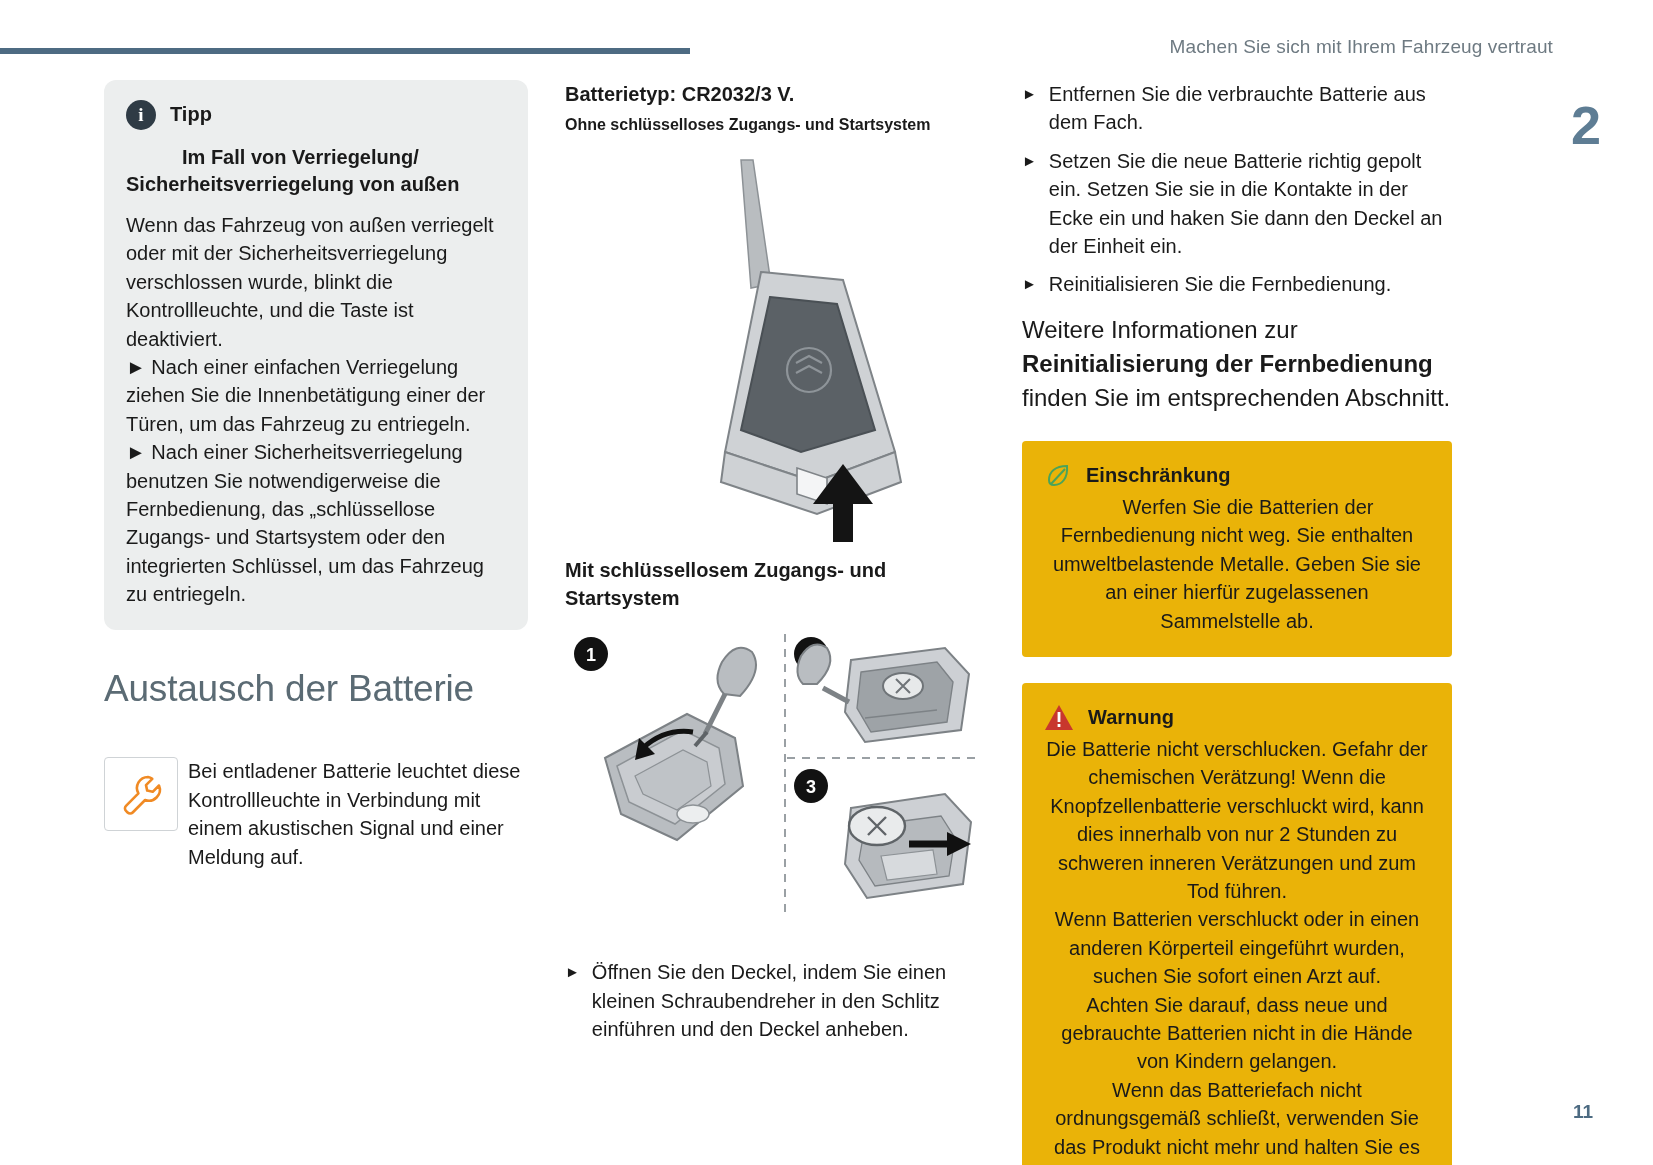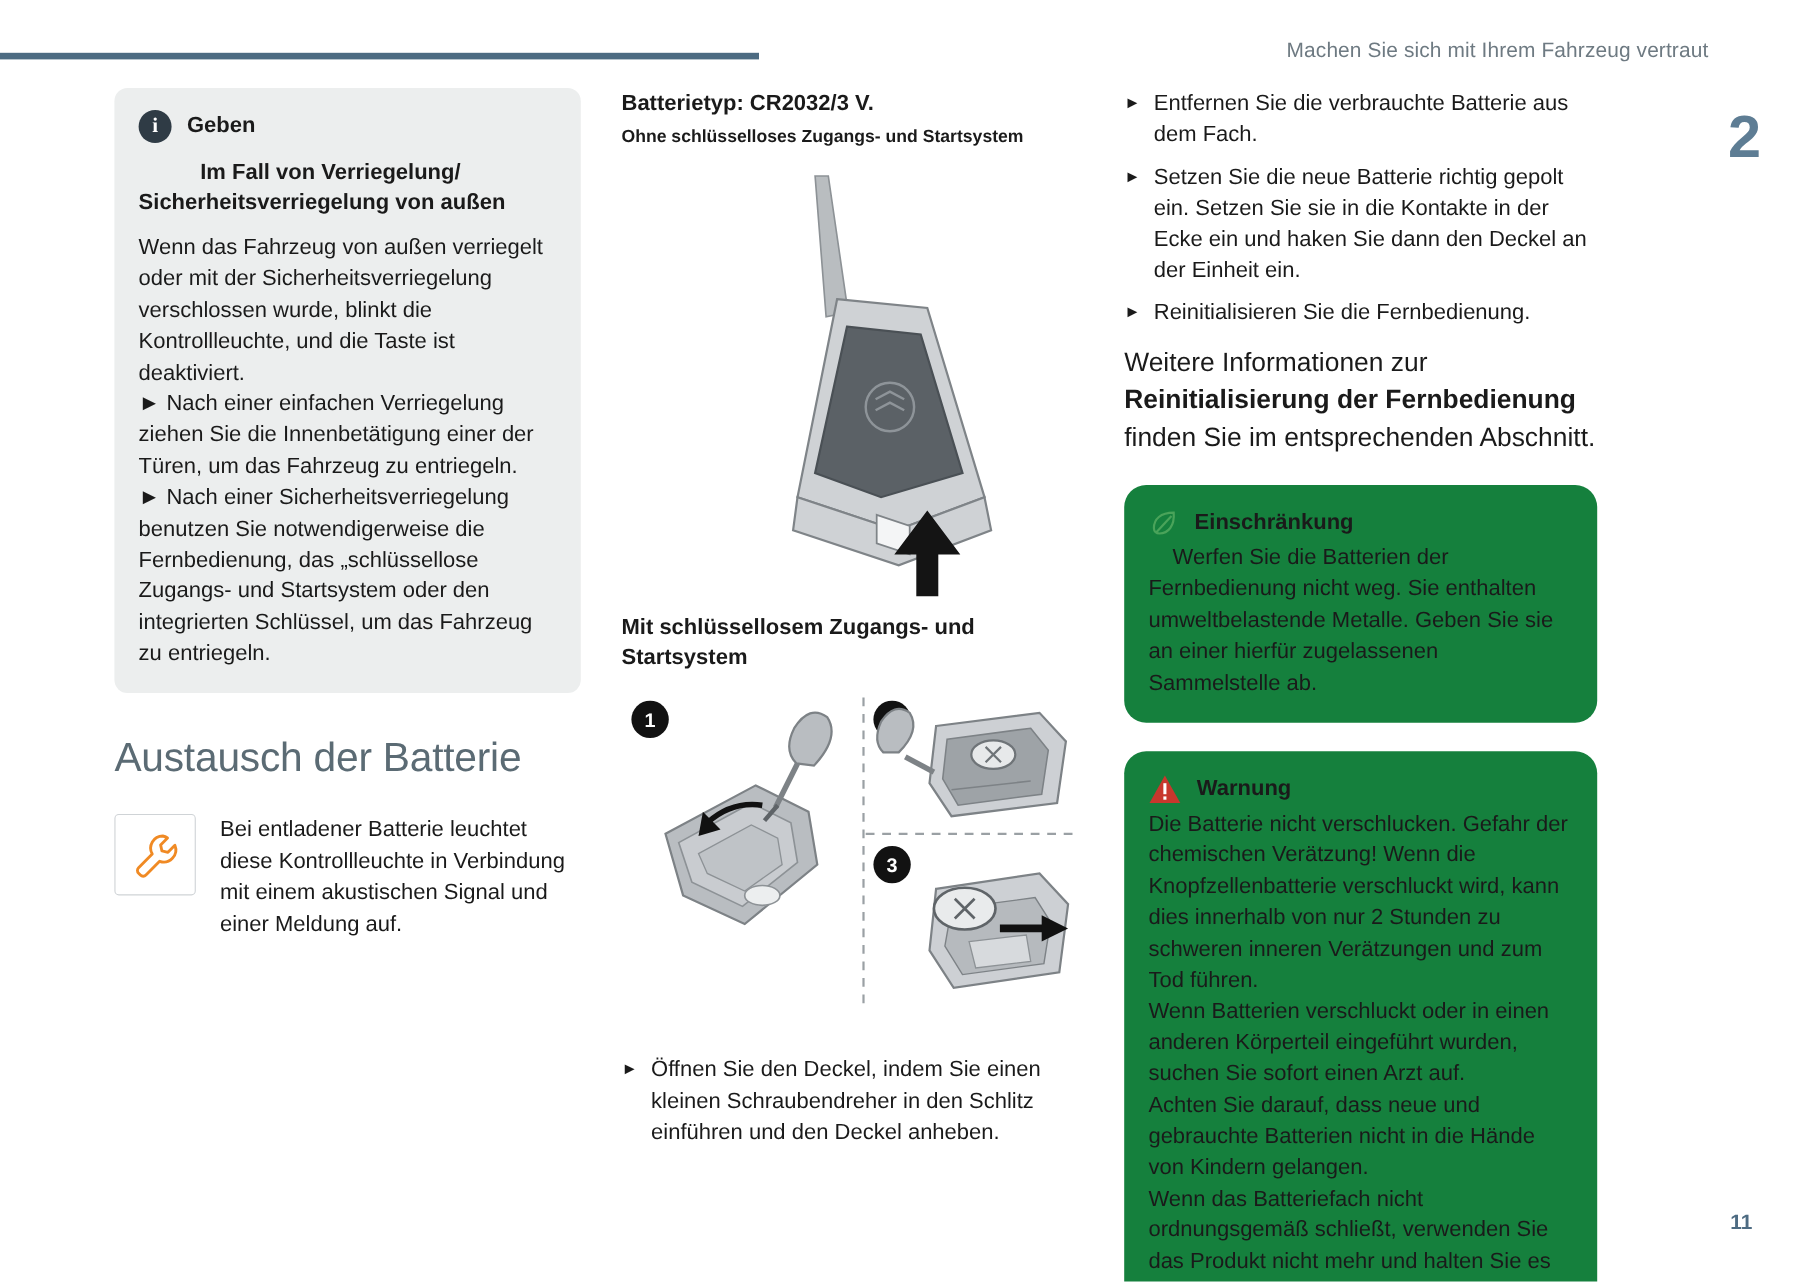--- a/index.html
+++ b/index.html
@@ -112,22 +112,22 @@
     font-size: 37px;
     color: #5b6b74;
     margin-top: 38px;
     font-weight: normal;
     letter-spacing: -0.2px;
   }
 
   
   .wrench-row {
     display: flex;
-    gap: 22px;
-    margin-top: 30px;
+    gap: 10px;
+    margin-top: 47px;
     align-items: flex-start;
   }
   .wrench-box {
     width: 72px; height: 72px;
     border: 1px solid #cfd3d6;
     border-radius: 4px;
     flex: none;
     position: relative;
     background: #fff;
   }
@@ -187,25 +187,26 @@
     line-height: 1.9;
   }
 
   
   .note-text {
     font-size: 24px;
     line-height: 1.42;
     margin-top: 14px;
   }
   .greybox {
-    background: #15803d;
-    border-radius: 20px;
+    background: #eab308;
+    border-radius: 4px;
     padding: 18px 22px 22px 22px;
     margin-top: 26px;
     box-sizing: border-box;
+    text-align: center;
   }
   .icon-leaf {
     width: 28px; height: 28px;
     flex: none;
     color: #4aa35a;
     display: flex; align-items: center; justify-content: center;
     font-size: 22px;
     margin-top: 2px;
   }
   .icon-warn {
@@ -229,21 +230,21 @@
 <div class="header-rule"></div>
 <div class="header-title">Machen Sie sich mit Ihrem Fahrzeug vertraut</div>
 <div class="chapter-number">2</div>
 <div class="page-number">11</div>
 
 <div class="col col-1">
 
   <div class="tipbox">
     <div class="box-head">
       <div class="icon-info">i</div>
-      <div class="box-title">Geben</div>
+      <div class="box-title">Tipp</div>
     </div>
     <div class="box-sub">
       <span class="ind" style="margin-left:56px">Im Fall von Verriegelung/</span><br>
       <span>Sicherheitsverriegelung von außen</span>
     </div>
     <div class="body-text">
       <p>Wenn das Fahrzeug von außen verriegelt oder mit der Sicherheitsverriegelung verschlossen wurde, blinkt die Kontrollleuchte, und die Taste ist deaktiviert.</p>
       <p>► Nach einer einfachen Verriegelung ziehen Sie die Innenbetätigung einer der Türen, um das Fahrzeug zu entriegeln.</p>
       <p>► Nach einer Sicherheitsverriegelung benutzen Sie notwendigerweise die Fernbedienung, das „schlüssellose Zugangs- und Startsystem oder den integrierten Schlüssel, um das Fahrzeug zu entriegeln.</p>
     </div>

